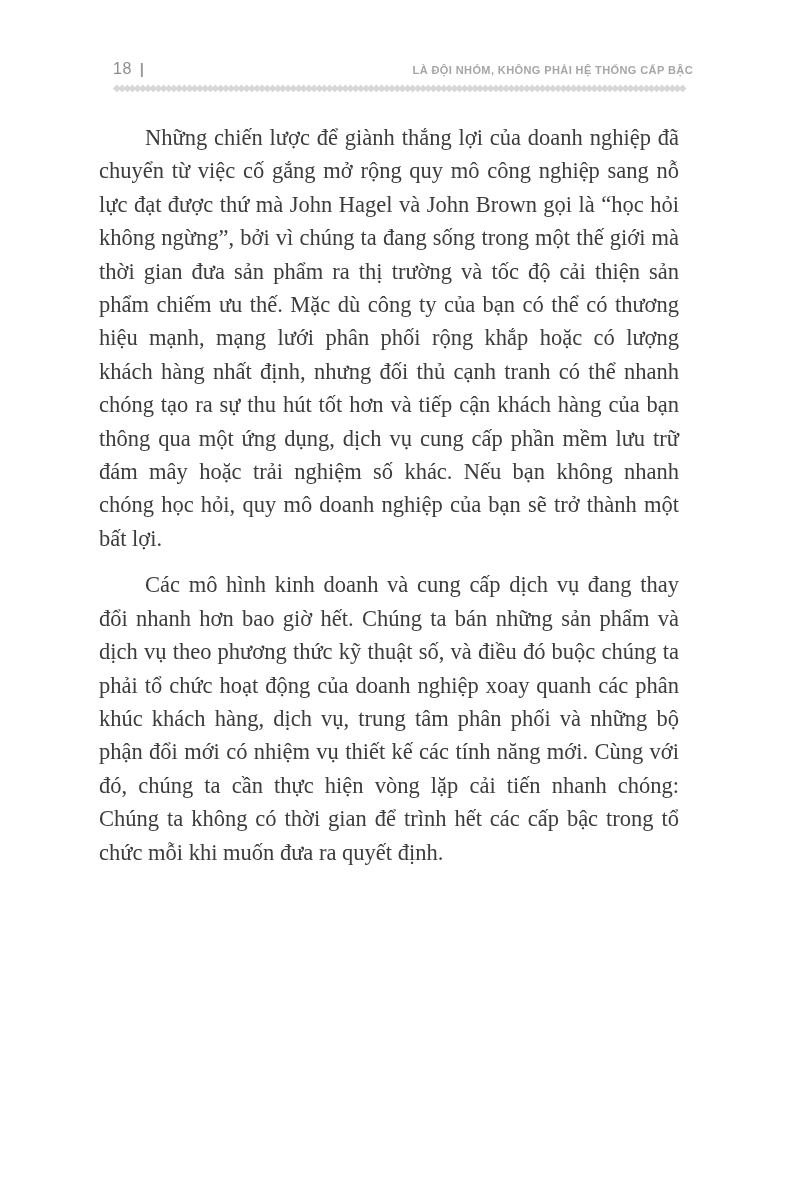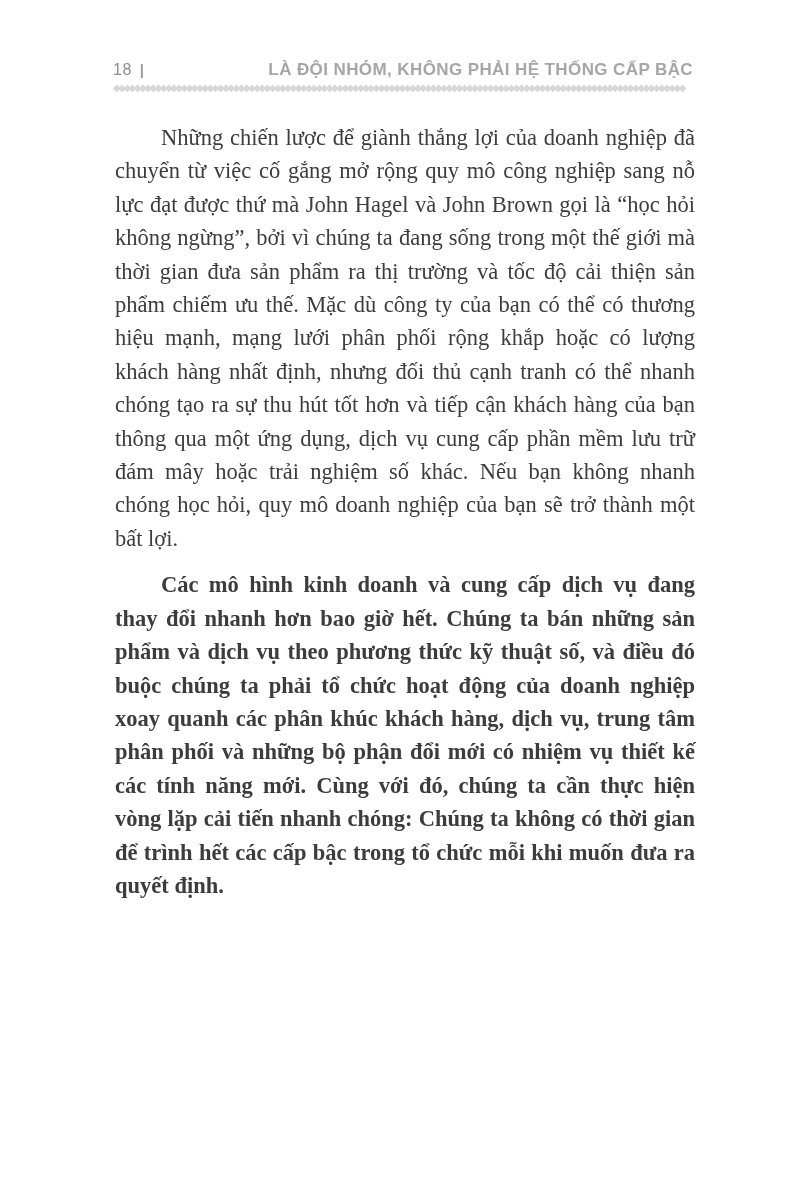--- a/index.html
+++ b/index.html
@@ -34,21 +34,21 @@
     font-size: 16px;
     color: #8d8d8d;
     letter-spacing: 0.5px;
   }
   .header-divider {
     font-size: 15px;
     color: #9a9a9a;
     font-weight: bold;
   }
   .running-title {
-    font-size: 17px;
+    font-size: 11px;
     font-weight: bold;
     color: #a6a6a6;
     letter-spacing: 0.4px;
     text-transform: uppercase;
   }
   .ornament {
     position: absolute;
     top: 82px;
     left: 113px;
     width: 580px;
@@ -57,35 +57,34 @@
     white-space: nowrap;
     color: #d7d7d7;
     font-size: 10px;
     line-height: 11px;
     letter-spacing: -2.5px;
     user-select: none;
   }
   .body-content {
     position: absolute;
     top: 121px;
-    left: 115px;
+    left: 99px;
     width: 580px;
     color: #3c3c3c;
     font-size: 22.5px;
     line-height: 33.4px;
     text-align: justify;
     text-justify: inter-word;
   }
   .body-content p {
     margin: 0 0 13px 0;
     text-indent: 46px;
   }
   .body-content p:last-child {
     margin-bottom: 3px;
-    font-weight: bold;
   }
 </style>
 </head>
 <body>
 
 <div class="page">
 
   <div class="page-header">
     <div class="page-number-group">
       <span class="page-number">18</span>

